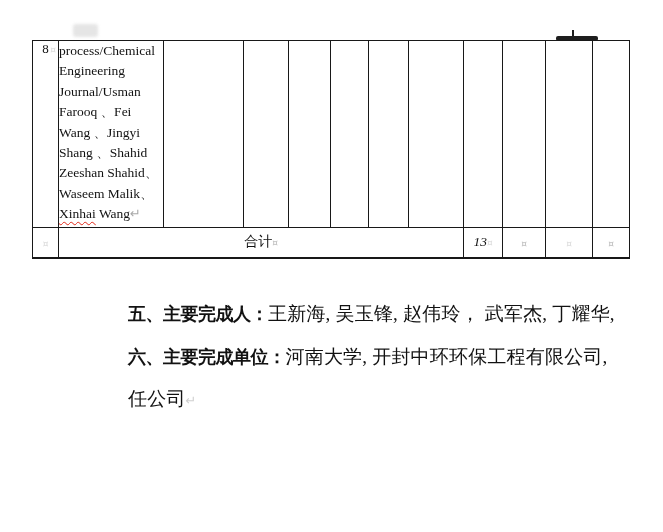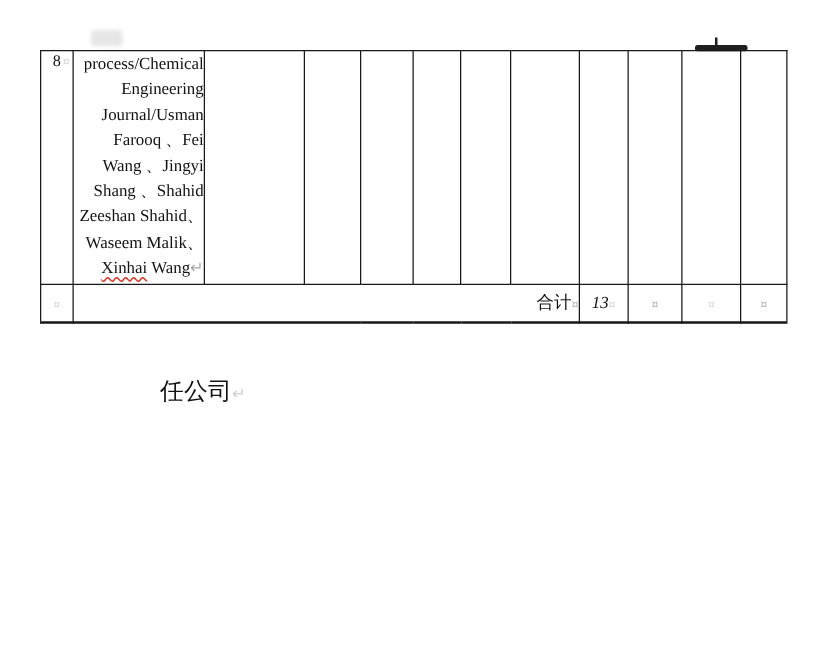--- a/index.html
+++ b/index.html
@@ -10,23 +10,23 @@
   .doc-table{position:absolute;left:32px;top:40px;border-collapse:collapse;
              table-layout:fixed;width:597px;}
   .doc-table td{border:1px solid #181818;padding:0;position:relative;}
   .doc-table{border-bottom:2px solid #181818;}
   .row-entry{height:187px;}
   .row-total{height:30px;}
   .row-entry td{vertical-align:top;}
   .row-total td{vertical-align:middle;}
 
   .cell-number{text-align:center;font-size:13px;padding-top:24px;}
-  .cell-authors{text-align:right;font-size:13.5px;line-height:20.4px;padding-top:4px;}
+  .cell-authors{text-align:left;font-size:13.5px;line-height:20.4px;padding-top:4px;}
   .author-line{white-space:nowrap;}
-  .cell-total-label{text-align:right;font-size:14px;}
+  .cell-total-label{text-align:center;font-size:14px;}
   .cell-total-value{text-align:center;font-size:13.5px;font-style:italic;}
   .cell-mark-only{text-align:center;}
 
   .misspelled{text-decoration:underline wavy #e02818 1px;
               text-decoration-skip-ink:none;text-underline-offset:3px;}
 
   
   .fmt-mark{color:#b6b6b6;font-size:9px;font-family:"DejaVu Sans",sans-serif;}
   .para-mark{color:#a9a9a9;font-size:13px;font-family:"DejaVu Sans",sans-serif;}
   .corner-mark{position:absolute;top:4px;right:2px;}
@@ -115,16 +115,18 @@
         <span class="fmt-mark faint">¤</span>
       </td>
       <td class="cell-mark-only">
         <span class="fmt-mark">¤</span>
       </td>
     </tr>
   </tbody>
     </table>
 
   <div class="body-text">
+    <div class="body-line"><span class="para-label">五、主要完成人：</span><span>王新海, 吴玉锋, 赵伟玲， 武军杰, 丁耀华,</span></div>
+    <div class="body-line"><span class="para-label">六、主要完成单位：</span><span>河南大学, 开封中环环保工程有限公司,</span></div>
     <div class="body-line"><span>任公司</span><span class="para-mark faint">↵</span></div>
   </div>
 
 </div>
 
 </body></html>

